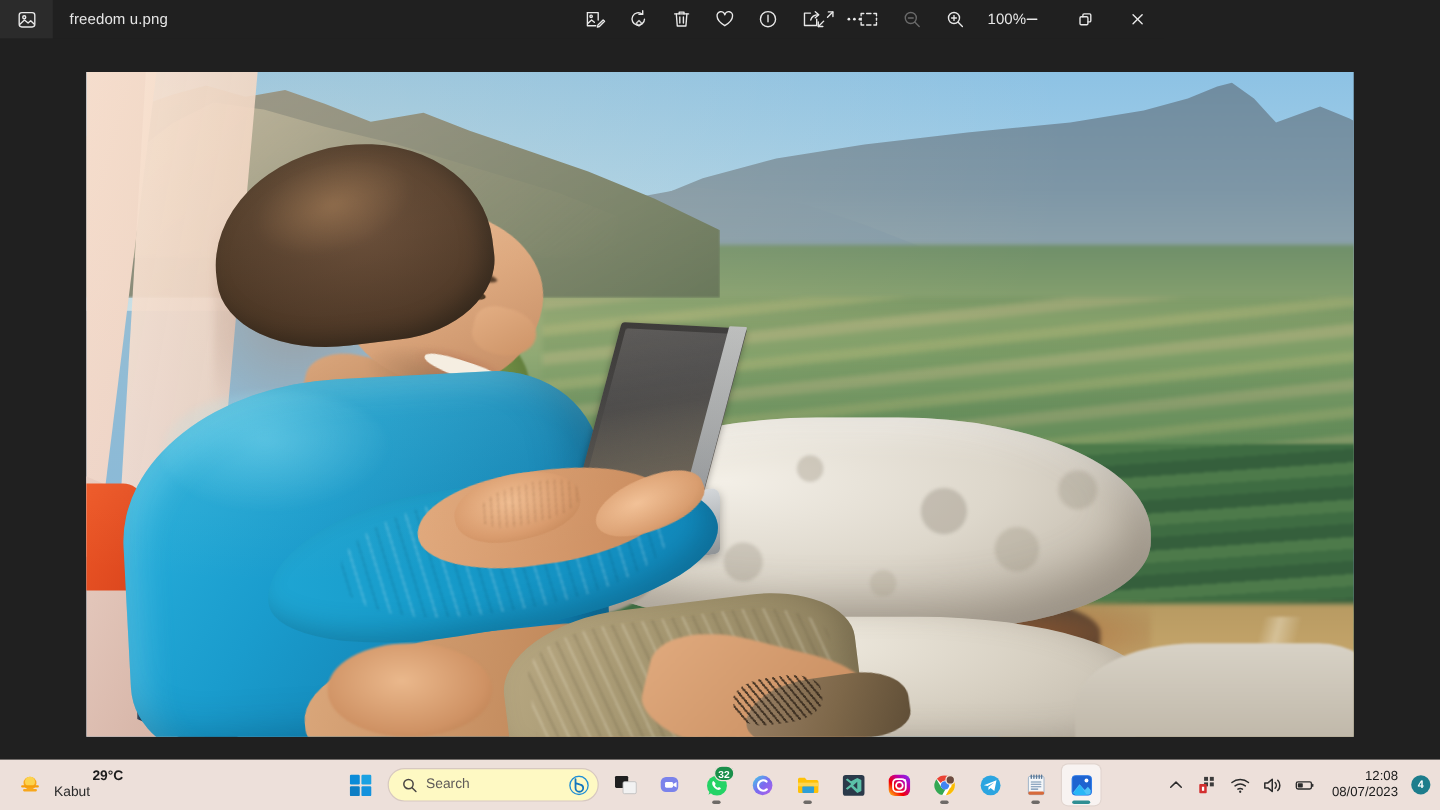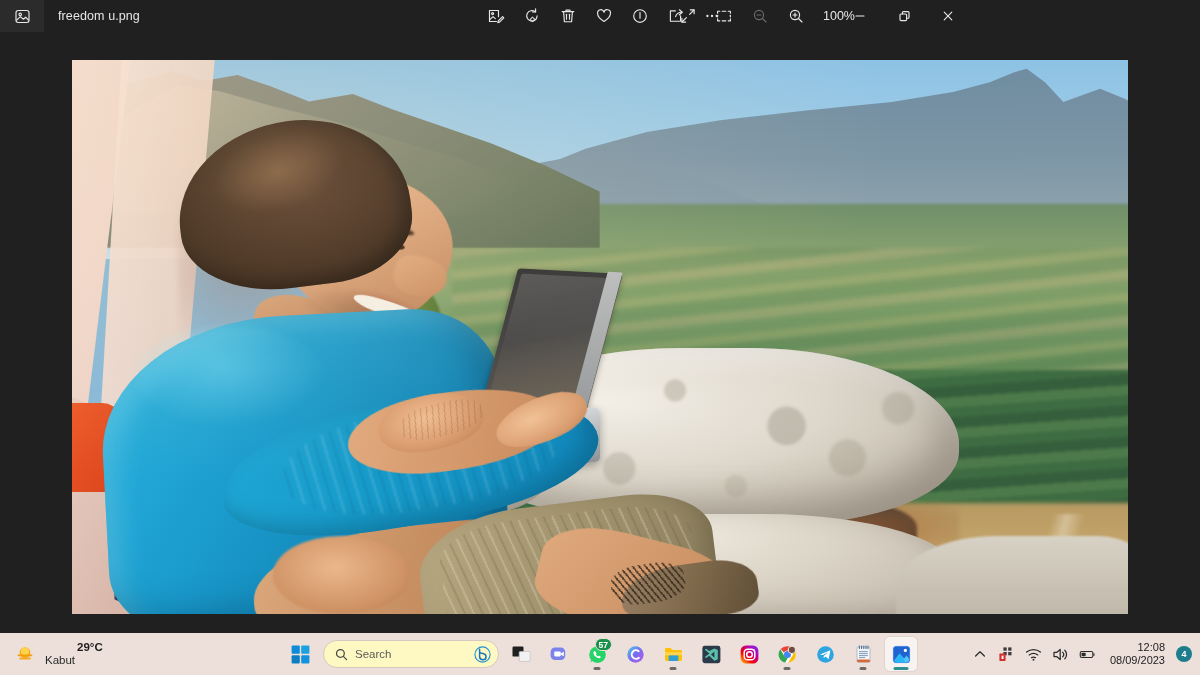--- a/index.html
+++ b/index.html
@@ -801,21 +801,21 @@
           <path d="M12 9.3 L14.8 7.7 v4.6 L12 10.7 z" fill="#fff"></path>
         </svg>
       </div>
 
       <div class="tb-app">
         <svg width="21" height="21" viewBox="0 0 21 21">
           <circle cx="10.5" cy="10.7" r="8.3" fill="#25d366"></circle>
           <path d="M3.4 18.3 L4.8 14.3 L7.4 15.8 z" fill="#25d366"></path>
           <path d="M7.6 6.9 c-.5 .1 -1 .7 -1.1 1.5 -.2 1.3 .7 3 2 4.2 1.3 1.2 3 1.9 4 1.6 .7 -.2 1.2 -.8 1.2 -1.3 0 -.3 -1.3 -1.1 -1.6 -1.1 -.3 0 -.6 .7 -.9 .7 -.5 0 -2.2 -1.5 -2.4 -2.2 -.1 -.3 .6 -.6 .6 -.9 0 -.3 -.6 -1.6 -.9 -1.6 z" fill="#fff"></path>
         </svg>
-        <div class="badge">57</div>
+        <div class="badge">32</div>
         <div class="ind"></div>
       </div>
 
       <div class="tb-app">
         <svg width="21" height="21" viewBox="0 0 21 21">
           <defs>
             <linearGradient id="cg" x1="0" y1="0" x2="1" y2="1">
               <stop offset="0%" stop-color="#3fd0e8"></stop>
               <stop offset="50%" stop-color="#7b6bf0"></stop>
               <stop offset="100%" stop-color="#b25fe8"></stop>
@@ -934,18 +934,18 @@
       </div>
       <div class="tray-ico">
         <svg width="20" height="17" viewBox="0 0 20 17">
           <rect class="ticon" x="1.4" y="5.2" width="14" height="6.6" rx="1.6"></rect>
           <rect x="2.8" y="6.6" width="4.6" height="3.8" rx=".7" fill="#2b2b2b"></rect>
           <path class="ticon" d="M16.6 7.6 v1.8"></path>
         </svg>
       </div>
       <div class="clock">
         <div>12:08</div>
-        <div>08/09/2023</div>
+        <div>08/07/2023</div>
       </div>
       <div class="bell-badge">4</div>
     </div>
   </div>
 </div>
 
 </body></html>

